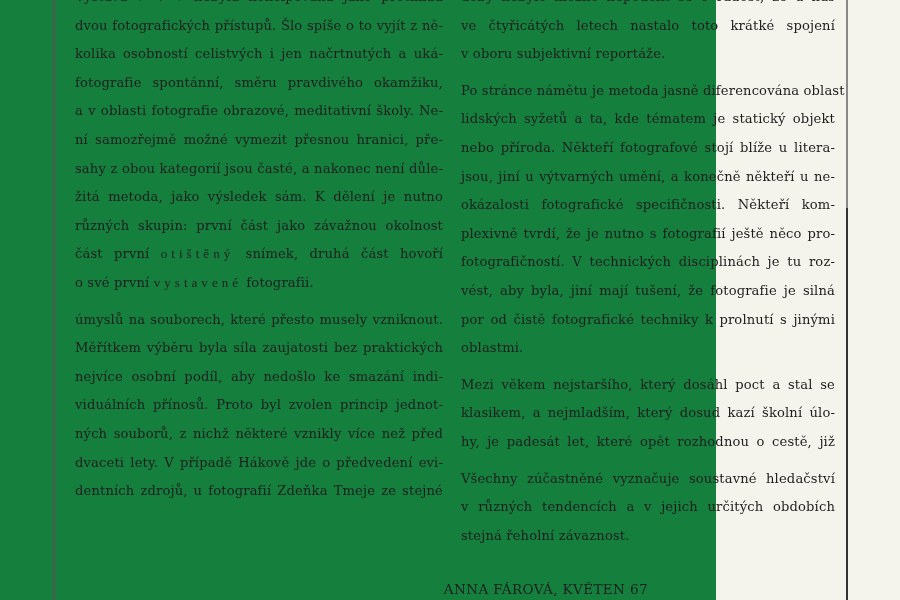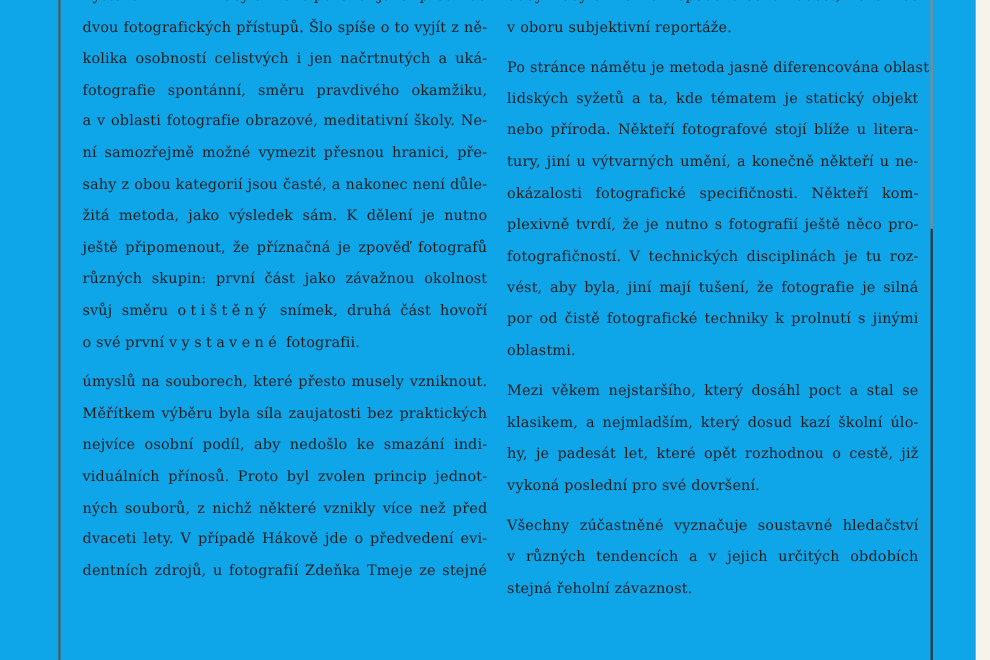--- a/index.html
+++ b/index.html
@@ -5,26 +5,25 @@
   html, body {
     margin: 0;
     padding: 0;
     width: 900px;
     height: 600px;
     overflow: hidden;
     background: #f4f3ec;
   }
   .page {
     position: relative;
-    width: 844px;
+    width: 716px;
     height: 600px;
-    background: #0ea5e9;
+    background: #15803d;
     color: #1e1e1e;
     font-family: "DejaVu Serif", serif;
-    padding-left: 43px;
   }
   .rule-left {
     position: absolute;
     left: 53px;
     top: 0;
     width: 2px;
     height: 600px;
     background: #555;
   }
   .rule-right-top {
@@ -67,20 +66,21 @@
   }
   .line.last {
     text-align-last: left;
   }
   .para-gap {
     display: block;
     height: 8px;
   }
   .spaced {
     letter-spacing: 4px;
+    font-family: Liberation Serif, serif;
   }
   .signature {
     position: absolute;
     right: 68px;
     top: 581px;
     font-size: 13.5px;
     letter-spacing: 0.4px;
     white-space: nowrap;
     font-family: "DejaVu Serif", serif;
   }
@@ -96,63 +96,63 @@
   <div class="column col-left">
     <div>
       <span class="line">Výstava 7 + 7 nebyla koncipována jako protiklad</span>
       <span class="line">dvou fotografických přístupů. Šlo spíše o to vyjít z ně-</span>
       <span class="line">kolika osobností celistvých i jen načrtnutých a uká-</span>
       <span class="line">fotografie spontánní, směru pravdivého okamžiku,</span>
       <span class="line">a v oblasti fotografie obrazové, meditativní školy. Ne-</span>
       <span class="line">ní samozřejmě možné vymezit přesnou hranici, pře-</span>
       <span class="line">sahy z obou kategorií jsou časté, a nakonec není důle-</span>
       <span class="line">žitá metoda, jako výsledek sám. K dělení je nutno</span>
-      <span class="line">ještě připomenout, že příznačná je zpověď fotografů</span>
       <span class="line">různých skupin: první část jako závažnou okolnost</span>
-      <span class="line"><span>svůj směru </span><span class="spaced">otištěný</span><span> snímek, druhá část hovoří</span></span>
+      <span class="line"><span>část první </span><span class="spaced">otištěný</span><span> snímek, druhá část hovoří</span></span>
       <span class="line last"><span>o své první </span><span class="spaced">vystavené</span><span> fotografii.</span></span>
     </div>
     <span class="para-gap"></span>
     <div>
       <span class="line">úmyslů na souborech, které přesto musely vzniknout.</span>
       <span class="line">Měřítkem výběru byla síla zaujatosti bez praktických</span>
       <span class="line">nejvíce osobní podíl, aby nedošlo ke smazání indi-</span>
       <span class="line">viduálních přínosů. Proto byl zvolen princip jednot-</span>
       <span class="line">ných souborů, z nichž některé vznikly více než před</span>
       <span class="line">dvaceti lety. V případě Hákově jde o předvedení evi-</span>
       <span class="line">dentních zdrojů, u fotografií Zdeňka Tmeje ze stejné</span>
     </div>
   </div>
 
   <div class="column col-right">
     <div>
       <span class="line">doby nebylo možno nepodělit se o radost, že u nás</span>
+      <span class="line">ve čtyřicátých letech nastalo toto krátké spojení</span>
       <span class="line last">v oboru subjektivní reportáže.</span>
     </div>
     <span class="para-gap"></span>
     <div>
       <span class="line">Po stránce námětu je metoda jasně diferencována oblast</span>
       <span class="line">lidských syžetů a ta, kde tématem je statický objekt</span>
       <span class="line">nebo příroda. Někteří fotografové stojí blíže u litera-</span>
-      <span class="line">tury, jiní u výtvarných umění, a konečně někteří u ne-</span>
+      <span class="line">jsou, jiní u výtvarných umění, a konečně někteří u ne-</span>
       <span class="line">okázalosti fotografické specifičnosti. Někteří kom-</span>
       <span class="line">plexivně tvrdí, že je nutno s fotografií ještě něco pro-</span>
       <span class="line">fotografičností. V technických disciplinách je tu roz-</span>
       <span class="line">vést, aby byla, jiní mají tušení, že fotografie je silná</span>
       <span class="line">por od čistě fotografické techniky k prolnutí s jinými</span>
       <span class="line last">oblastmi.</span>
     </div>
     <span class="para-gap"></span>
     <div>
       <span class="line">Mezi věkem nejstaršího, který dosáhl poct a stal se</span>
       <span class="line">klasikem, a nejmladším, který dosud kazí školní úlo-</span>
       <span class="line">hy, je padesát let, které opět rozhodnou o cestě, již</span>
-      <span class="line last">vykoná poslední pro své dovršení.</span>
     </div>
     <span class="para-gap"></span>
     <div>
       <span class="line">Všechny zúčastněné vyznačuje soustavné hledačství</span>
       <span class="line">v různých tendencích a v jejich určitých obdobích</span>
       <span class="line last">stejná řeholní závaznost.</span>
     </div>
   </div>
 
+  <div class="signature">ANNA FÁROVÁ, KVĚTEN 67</div>
 </div>
 
 </body></html>

